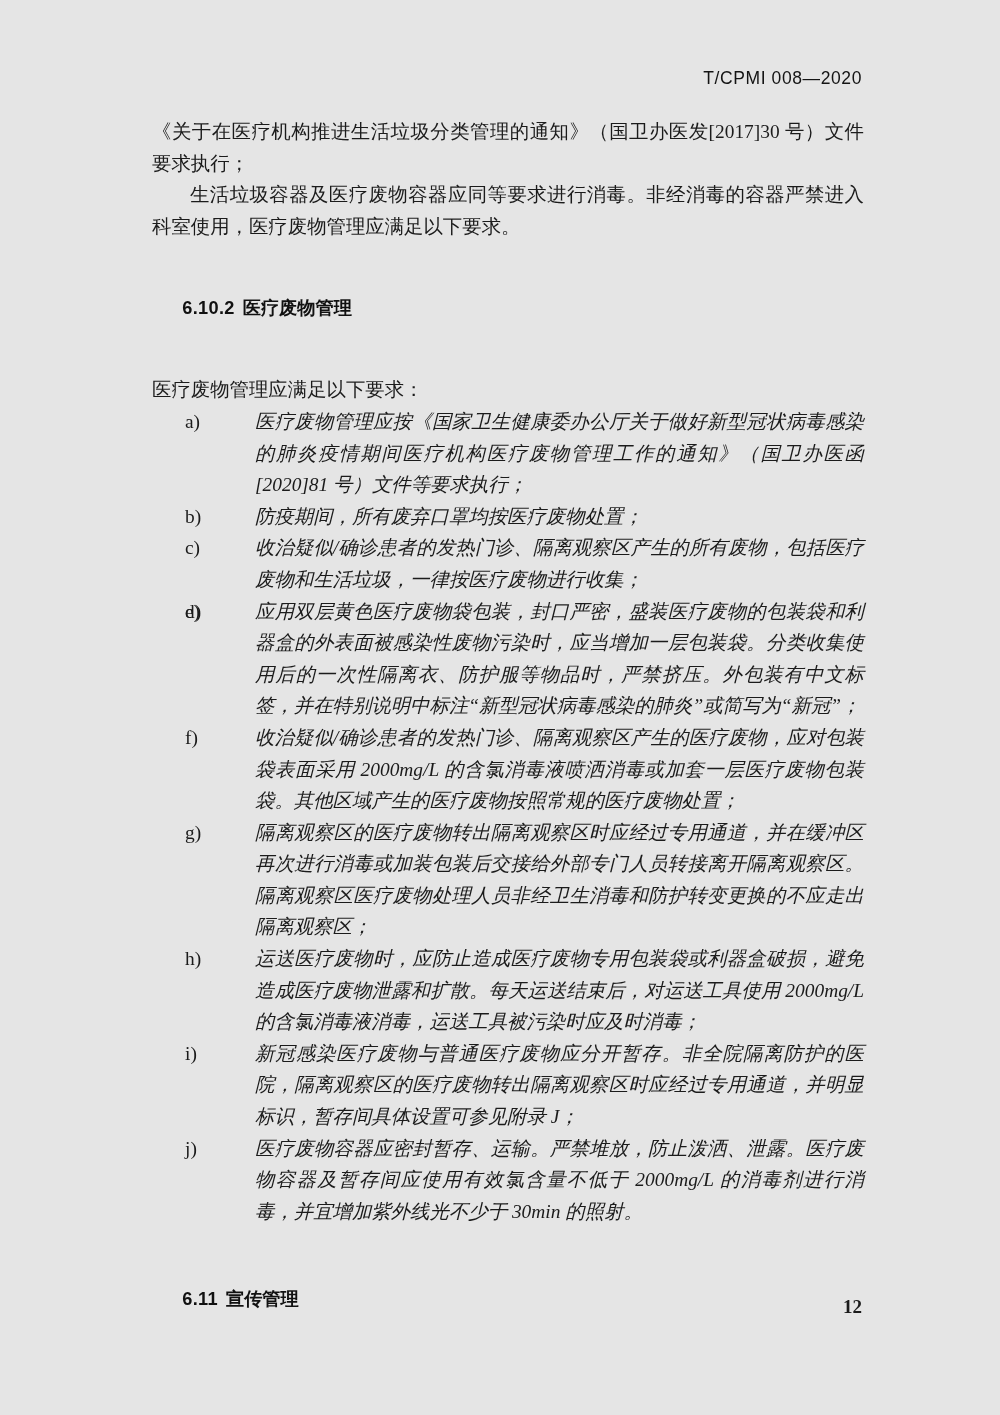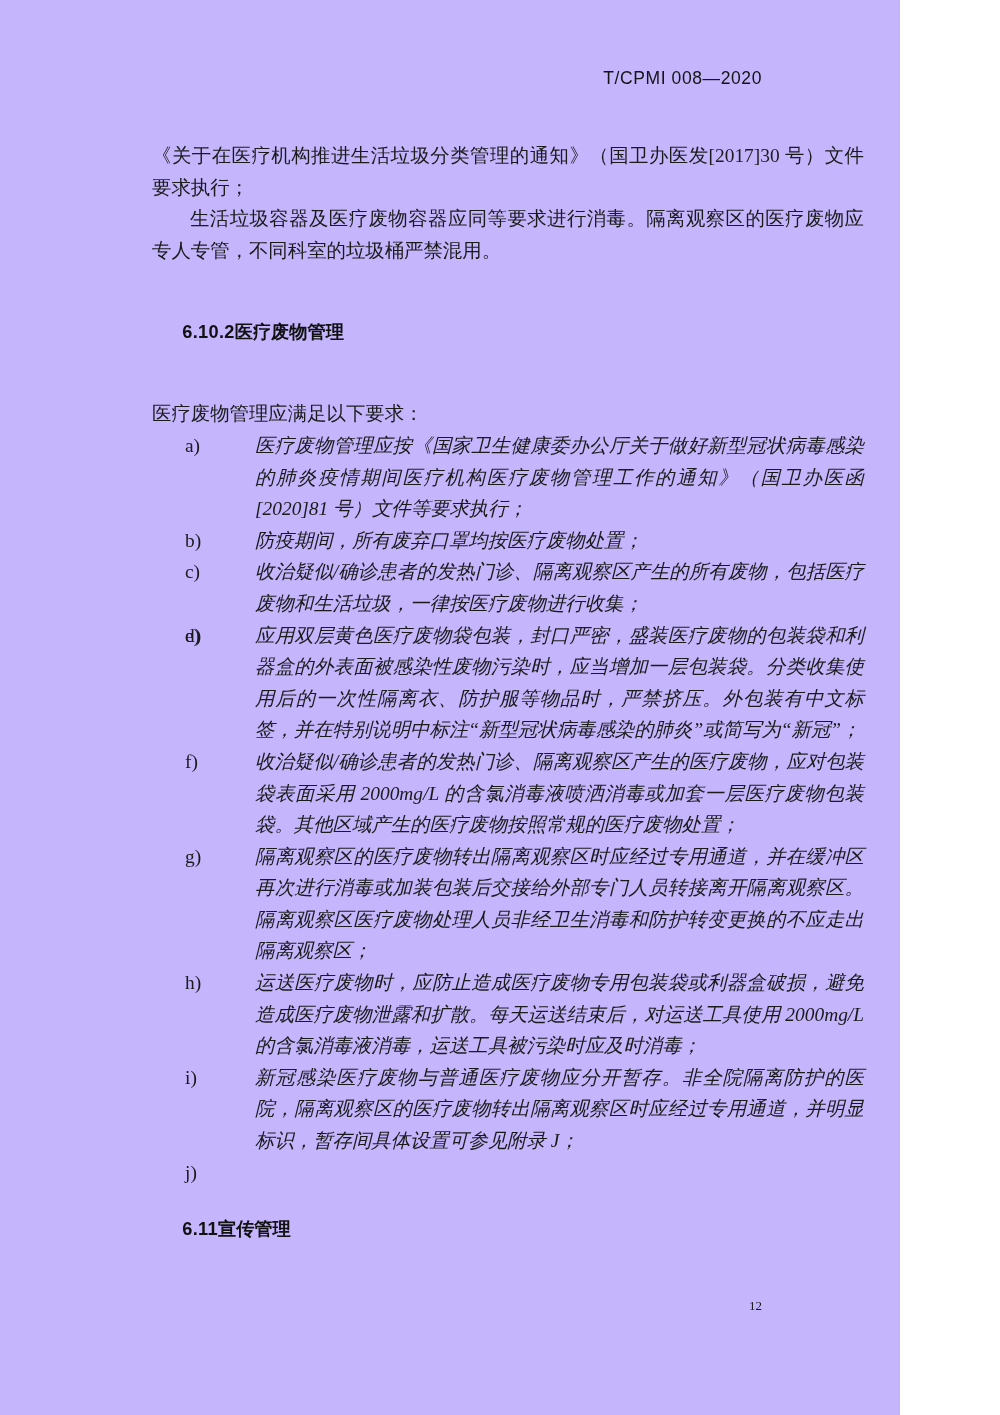--- a/index.html
+++ b/index.html
@@ -7,23 +7,23 @@
     padding: 0;
     background: #ffffff;
   }
   body {
     font-family: "Liberation Serif", "DejaVu Serif", serif;
     color: #1a1a1a;
     -webkit-font-smoothing: antialiased;
   }
   .page {
     position: relative;
-    width: 900px;
+    width: 1000px;
     height: 1415px;
-    background: #c4b5fd;
+    background: #e5e5e5;
     overflow: hidden;
     box-sizing: border-box;
   }
 
   
   .page-header {
     position: absolute;
     top: 68px;
     left: 140px;
     right: 138px;
@@ -51,21 +51,20 @@
     font-size: 19.4px;
     line-height: 31.6px;
     text-align: justify;
     text-justify: inter-ideograph;
     margin: 0;
     color: #1b1b1b;
   }
   .para.hang-flush {
     
     text-indent: 0;
-    margin-top: 24px;
   }
   .para.indent-1 {
     
   }
   .para.first-indent {
     text-indent: 38px;
   }
 
   
   .heading {
@@ -77,21 +76,21 @@
     margin: 0;
     white-space: pre;
   }
   .heading .h-num {
     display: inline-block;
     letter-spacing: 0.3px;
     text-align: right;
   }
   .heading .h-title {
     display: inline-block;
-    margin-left: 0;
+    margin-left: 8px;
   }
 
   
   .alpha-list {
     list-style: none;
     margin: 0;
     padding: 0;
   }
   .alpha-list > li {
     position: relative;
@@ -122,38 +121,39 @@
 
   
   .page-footer {
     position: absolute;
     left: 152px;
     right: 138px;
     top: 1296px;
     text-align: right;
   }
   .page-footer .pg-num {
-    font-size: 13px;
-    color: #1b1b1b;
+    font-size: 19px;
+    color: #1b1b1b;
+    font-weight: bold;
   }
 </style>
 </head>
 <body>
 
 <div class="page">
 
   <div class="page-header">
     <span class="hdr-text">T/CPMI 008—2020</span>
   </div>
 
   <div class="content">
 
     <p class="para hang-flush">《关于在医疗机构推进生活垃圾分类管理的通知》（国卫办医发[2017]30 号）文件要求执行；</p>
 
-    <p class="para first-indent">生活垃圾容器及医疗废物容器应同等要求进行消毒。隔离观察区的医疗废物应专人专管，不同科室的垃圾桶严禁混用。</p>
+    <p class="para first-indent">生活垃圾容器及医疗废物容器应同等要求进行消毒。非经消毒的容器严禁进入科室使用，医疗废物管理应满足以下要求。</p>
 
     <div class="gap-lg"></div>
 
     <div class="heading">
       <span class="h-num">6.10.2</span><span class="h-title">医疗废物管理</span>
     </div>
 
     <div class="gap-lg"></div>
 
     <p class="para indent-1">医疗废物管理应满足以下要求：</p>
@@ -189,20 +189,21 @@
       <li>
         <span class="marker">h)</span>
         <span class="li-text">运送医疗废物时，应防止造成医疗废物专用包装袋或利器盒破损，避免造成医疗废物泄露和扩散。每天运送结束后，对运送工具使用 2000mg/L 的含氯消毒液消毒，运送工具被污染时应及时消毒；</span>
       </li>
       <li>
         <span class="marker">i)</span>
         <span class="li-text">新冠感染医疗废物与普通医疗废物应分开暂存。非全院隔离防护的医院，隔离观察区的医疗废物转出隔离观察区时应经过专用通道，并明显标识，暂存间具体设置可参见附录 J；</span>
       </li>
       <li>
         <span class="marker">j)</span>
+        <span class="li-text">医疗废物容器应密封暂存、运输。严禁堆放，防止泼洒、泄露。医疗废物容器及暂存间应使用有效氯含量不低于 2000mg/L 的消毒剂进行消毒，并宜增加紫外线光不少于 30min 的照射。</span>
       </li>
     </ol>
 
     <div class="gap-xl"></div>
 
     <div class="heading">
       <span class="h-num">6.11</span><span class="h-title">宣传管理</span>
     </div>
 
     <div class="gap-xl"></div>

